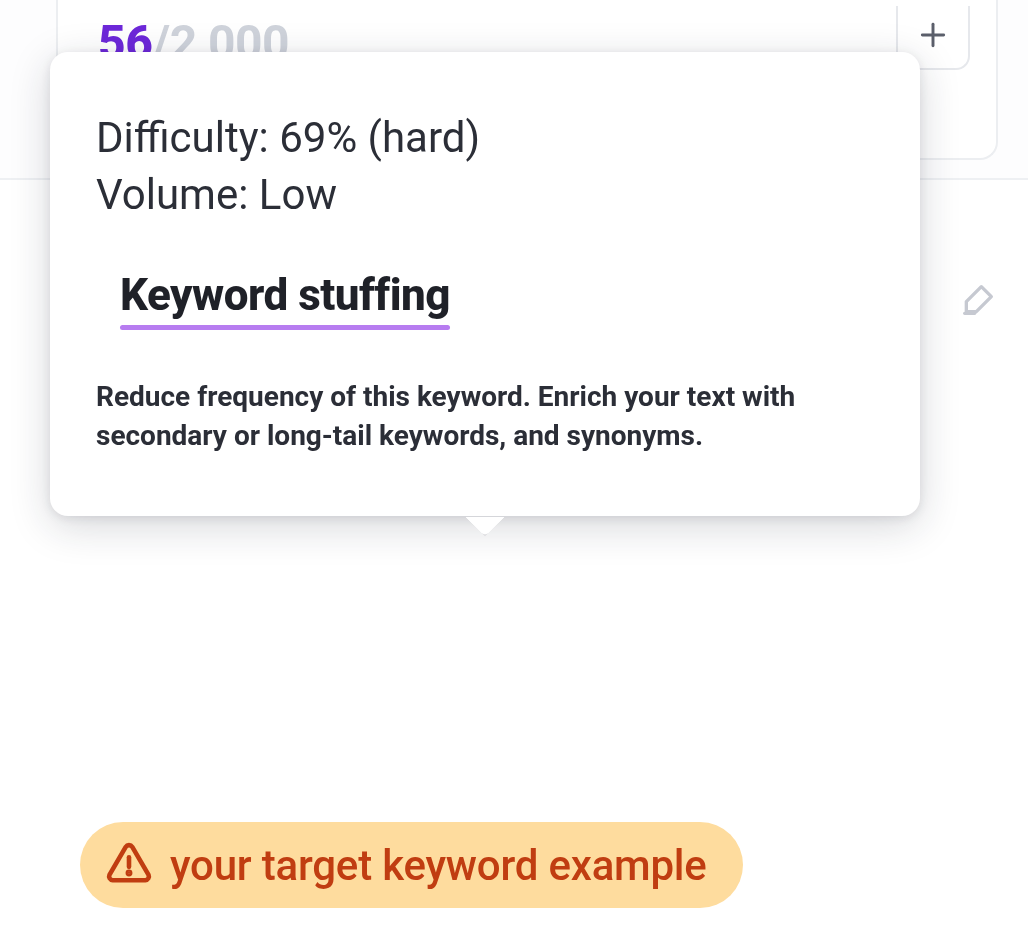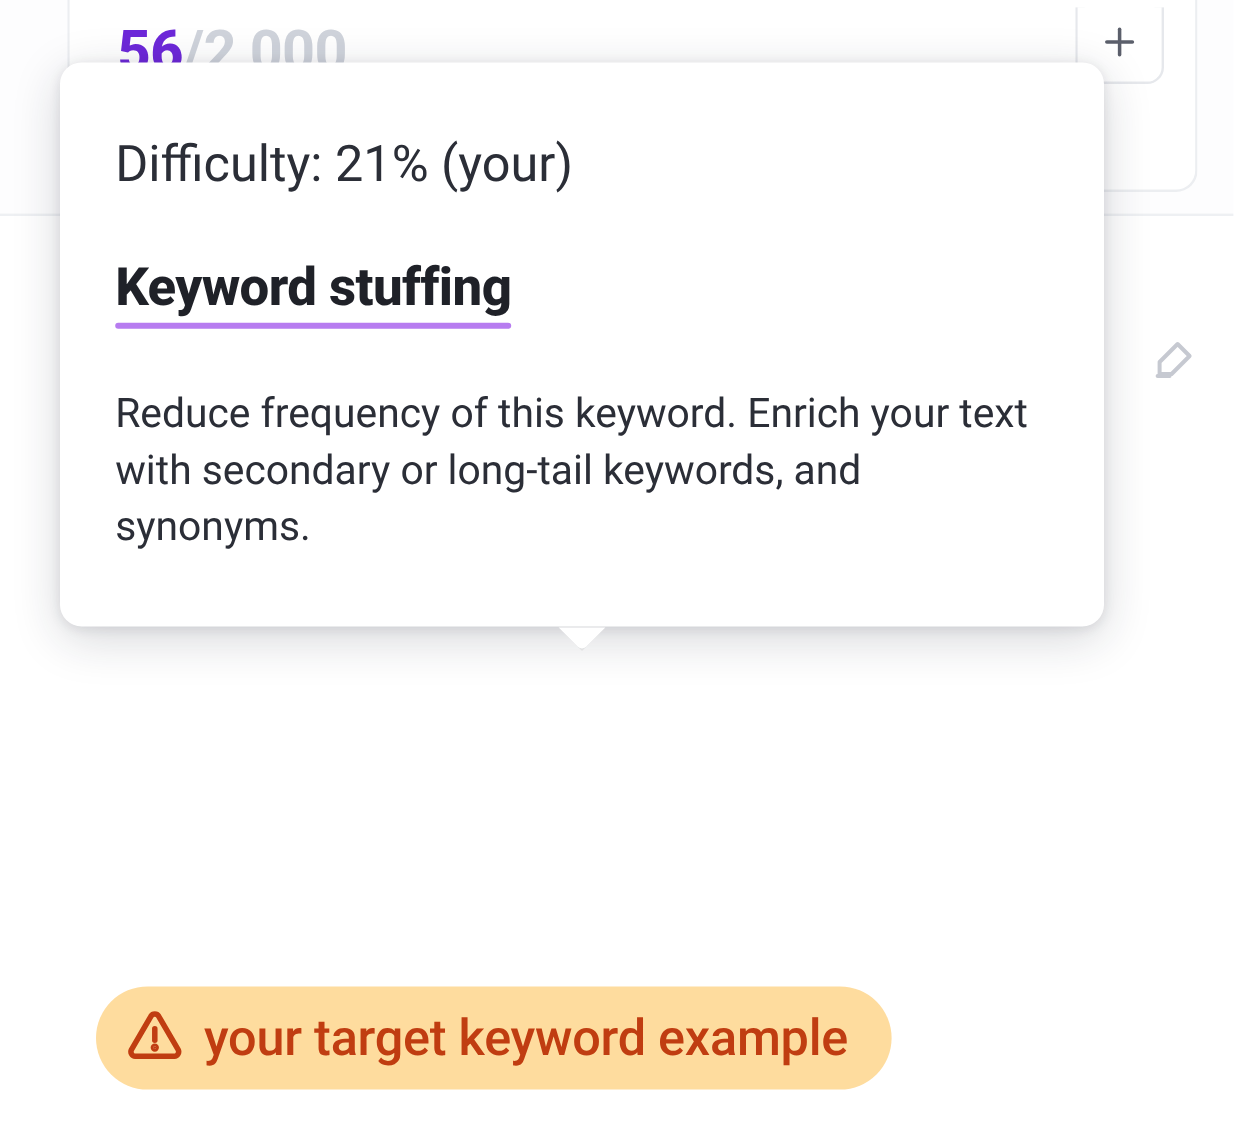--- a/index.html
+++ b/index.html
@@ -102,40 +102,41 @@
     }
     .meta-line {
       font-size: 42px;
       line-height: 1.35;
       color: #2b2e37;
       font-weight: 400;
     }
     .heading-wrap {
       margin-top: 46px;
       display: inline-block;
+      margin-left: 24px;
     }
     .heading-text {
       font-size: 44px;
       font-weight: 800;
       color: #1f2128;
       letter-spacing: -0.5px;
     }
     .heading-underline {
       height: 5px;
       background: #b77cf0;
       border-radius: 3px;
       margin-top: 4px;
       width: 100%;
     }
     .desc-text {
       margin-top: 48px;
-      font-size: 34px;
+      font-size: 28px;
       line-height: 1.38;
       color: #2b2e37;
-      font-weight: 400;
+      font-weight: 700;
     }
     .pill {
       position: absolute;
       left: 80px;
       top: 822px;
       height: 86px;
       background: #fedc9e;
       border-radius: 60px;
       display: inline-flex;
       align-items: center;
@@ -176,22 +177,26 @@
 <div class="edit-widget">
   <svg viewBox="0 0 24 24" fill="none" stroke="currentColor" stroke-width="2" stroke-linecap="round" stroke-linejoin="round">
     <path d="M4 20h6"></path>
     <path d="M14 4l6 6-9 9H5v-6l9-9z"></path>
   </svg>
 </div>
 
 <div class="tooltip-card">
   <div class="meta-line">
     <span>Difficulty:</span>
-    <span>21%</span>
-    <span>(your)</span>
+    <span>69%</span>
+    <span>(hard)</span>
+  </div>
+  <div class="meta-line">
+    <span>Volume:</span>
+    <span>Low</span>
   </div>
   <div class="heading-wrap">
     <div class="heading-text">Keyword stuffing</div>
     <div class="heading-underline"></div>
   </div>
   <div class="desc-text">Reduce frequency of this keyword. Enrich your text with secondary or long-tail keywords, and synonyms.</div>
 </div>
 
 <div class="pill">
   <span>

